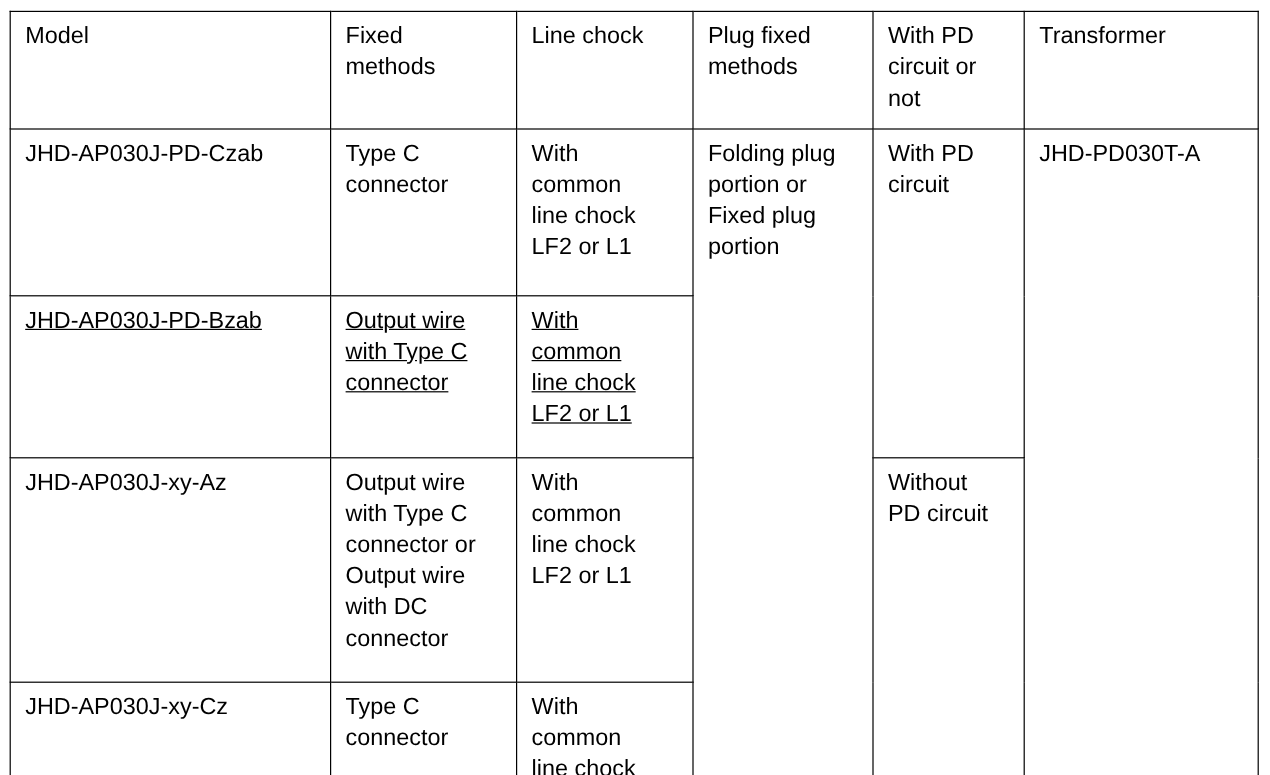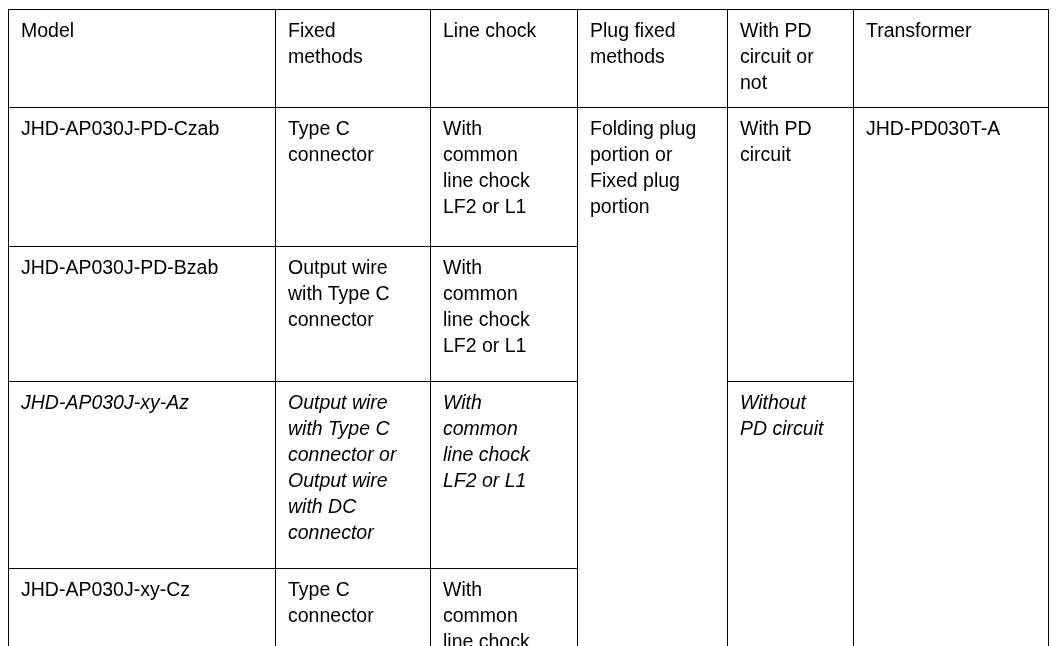--- a/index.html
+++ b/index.html
@@ -44,22 +44,22 @@
   }
   col.c-model      { width: 267px; }
   col.c-output     { width: 155px; }
   col.c-chock      { width: 147px; }
   col.c-plug       { width: 150px; }
   col.c-pd         { width: 126px; }
   col.c-transf     { width: 195px; }
 
   tr.r-head td { height: 84px; }
   tr.r-1 td    { height: 125px; }
-  tr.r-2 td    { height: 121px; }
-  tr.r-3 td    { height: 173px; font-style: italic; }
+  tr.r-2 td    { height: 121px; text-decoration: underline; }
+  tr.r-3 td    { height: 173px; }
   tr.r-4 td    { height: 124px; }
 </style>
 </head>
 <body>
 
 <div id="page">
   <table class="spec-table">
     <colgroup>
       <col class="c-model">
         <col class="c-output">

